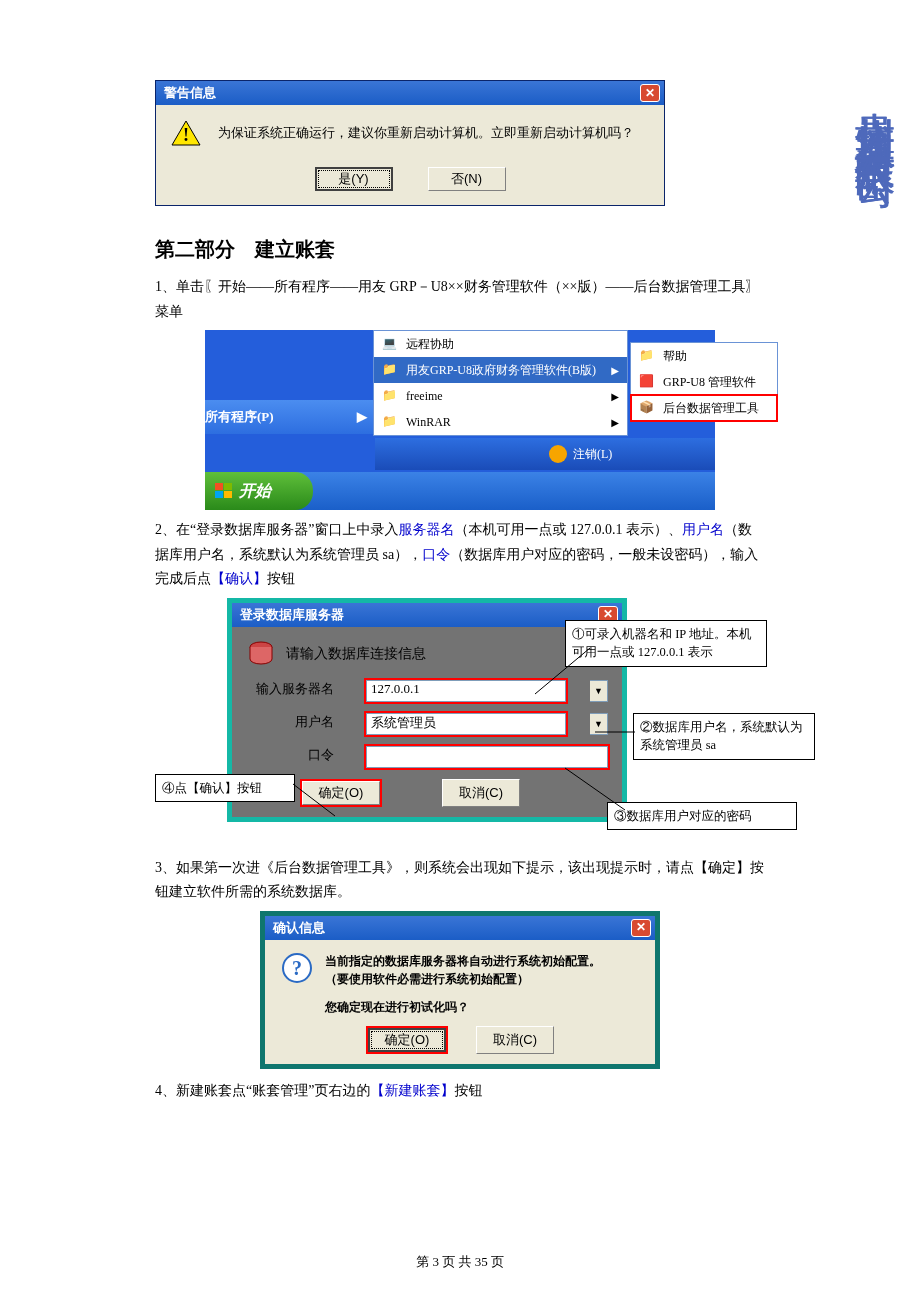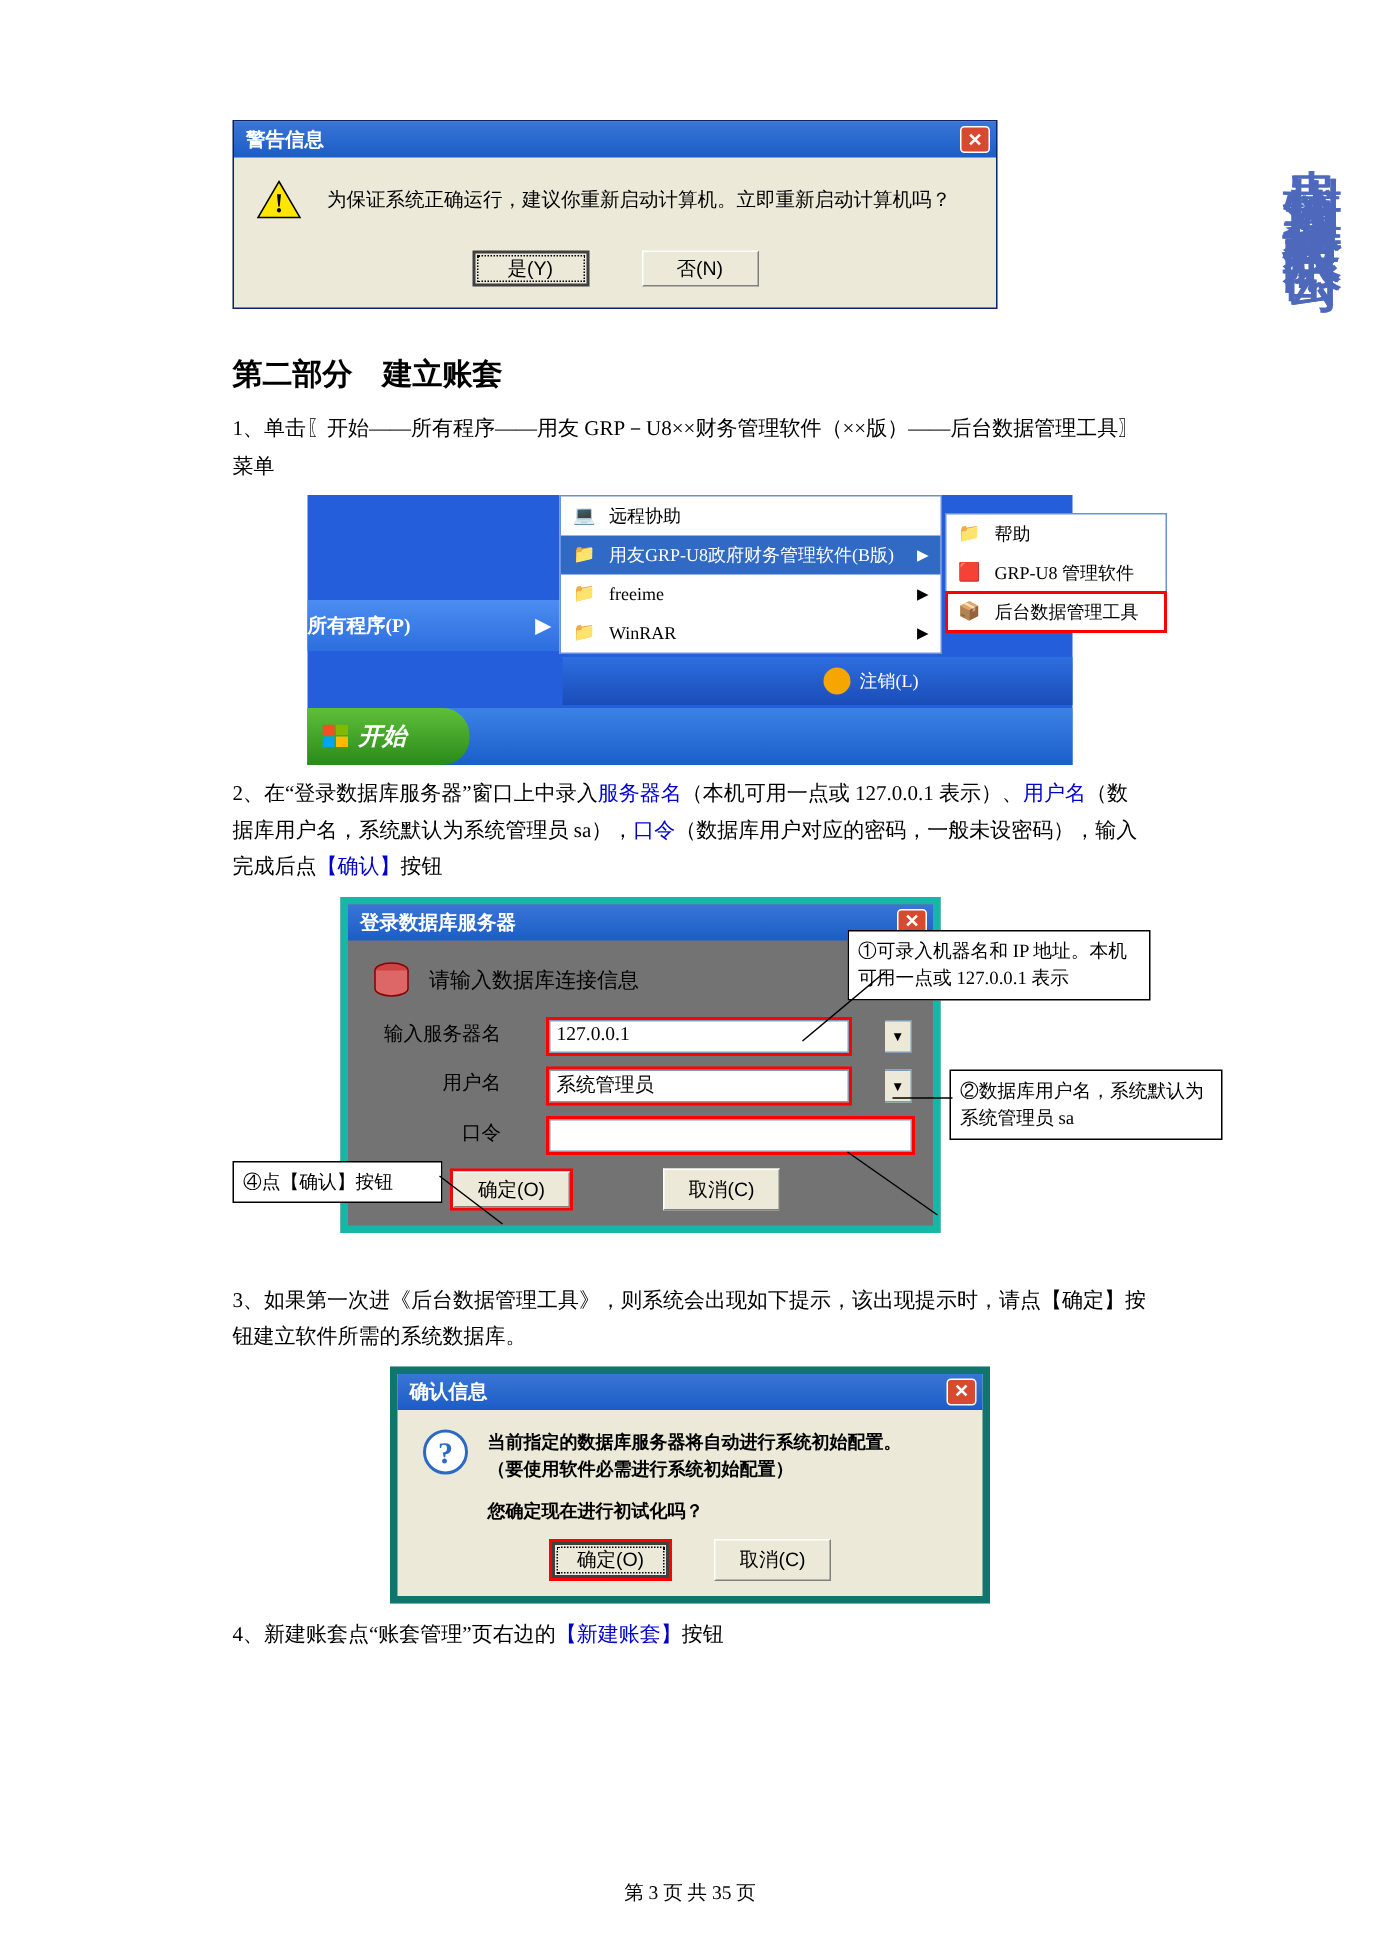--- a/index.html
+++ b/index.html
@@ -193,20 +193,21 @@
           <div class="fldinput redwrap2"></div>
         </div>
         <div class="btnrow">
           <span class="redwrap"><button class="winbtn"><span>确定(O)</span></button></span>
           <button class="winbtn"><span>取消(C)</span></button>
         </div>
       </div>
     </div>
     <div class="callout c1">①可录入机器名和 IP 地址。本机可用一点或 127.0.0.1 表示</div>
     <div class="callout c2">②数据库用户名，系统默认为系统管理员 sa</div>
+    <div class="callout c3">③数据库用户对应的密码</div>
     <div class="callout c4">④点【确认】按钮</div>
     <svg style="position:absolute;left:0;top:0;width:100%;height:100%;pointer-events:none">
       <line x1="380" y1="96" x2="435" y2="50" stroke="#000"></line>
       <line x1="440" y1="134" x2="480" y2="134" stroke="#000"></line>
       <line x1="410" y1="170" x2="470" y2="212" stroke="#000"></line>
       <line x1="138" y1="186" x2="180" y2="218" stroke="#000"></line>
     </svg>
   </div>
 
   <p class="para">3、如果第一次进《后台数据管理工具》，则系统会出现如下提示，该出现提示时，请点【确定】按钮建立软件所需的系统数据库。</p>

